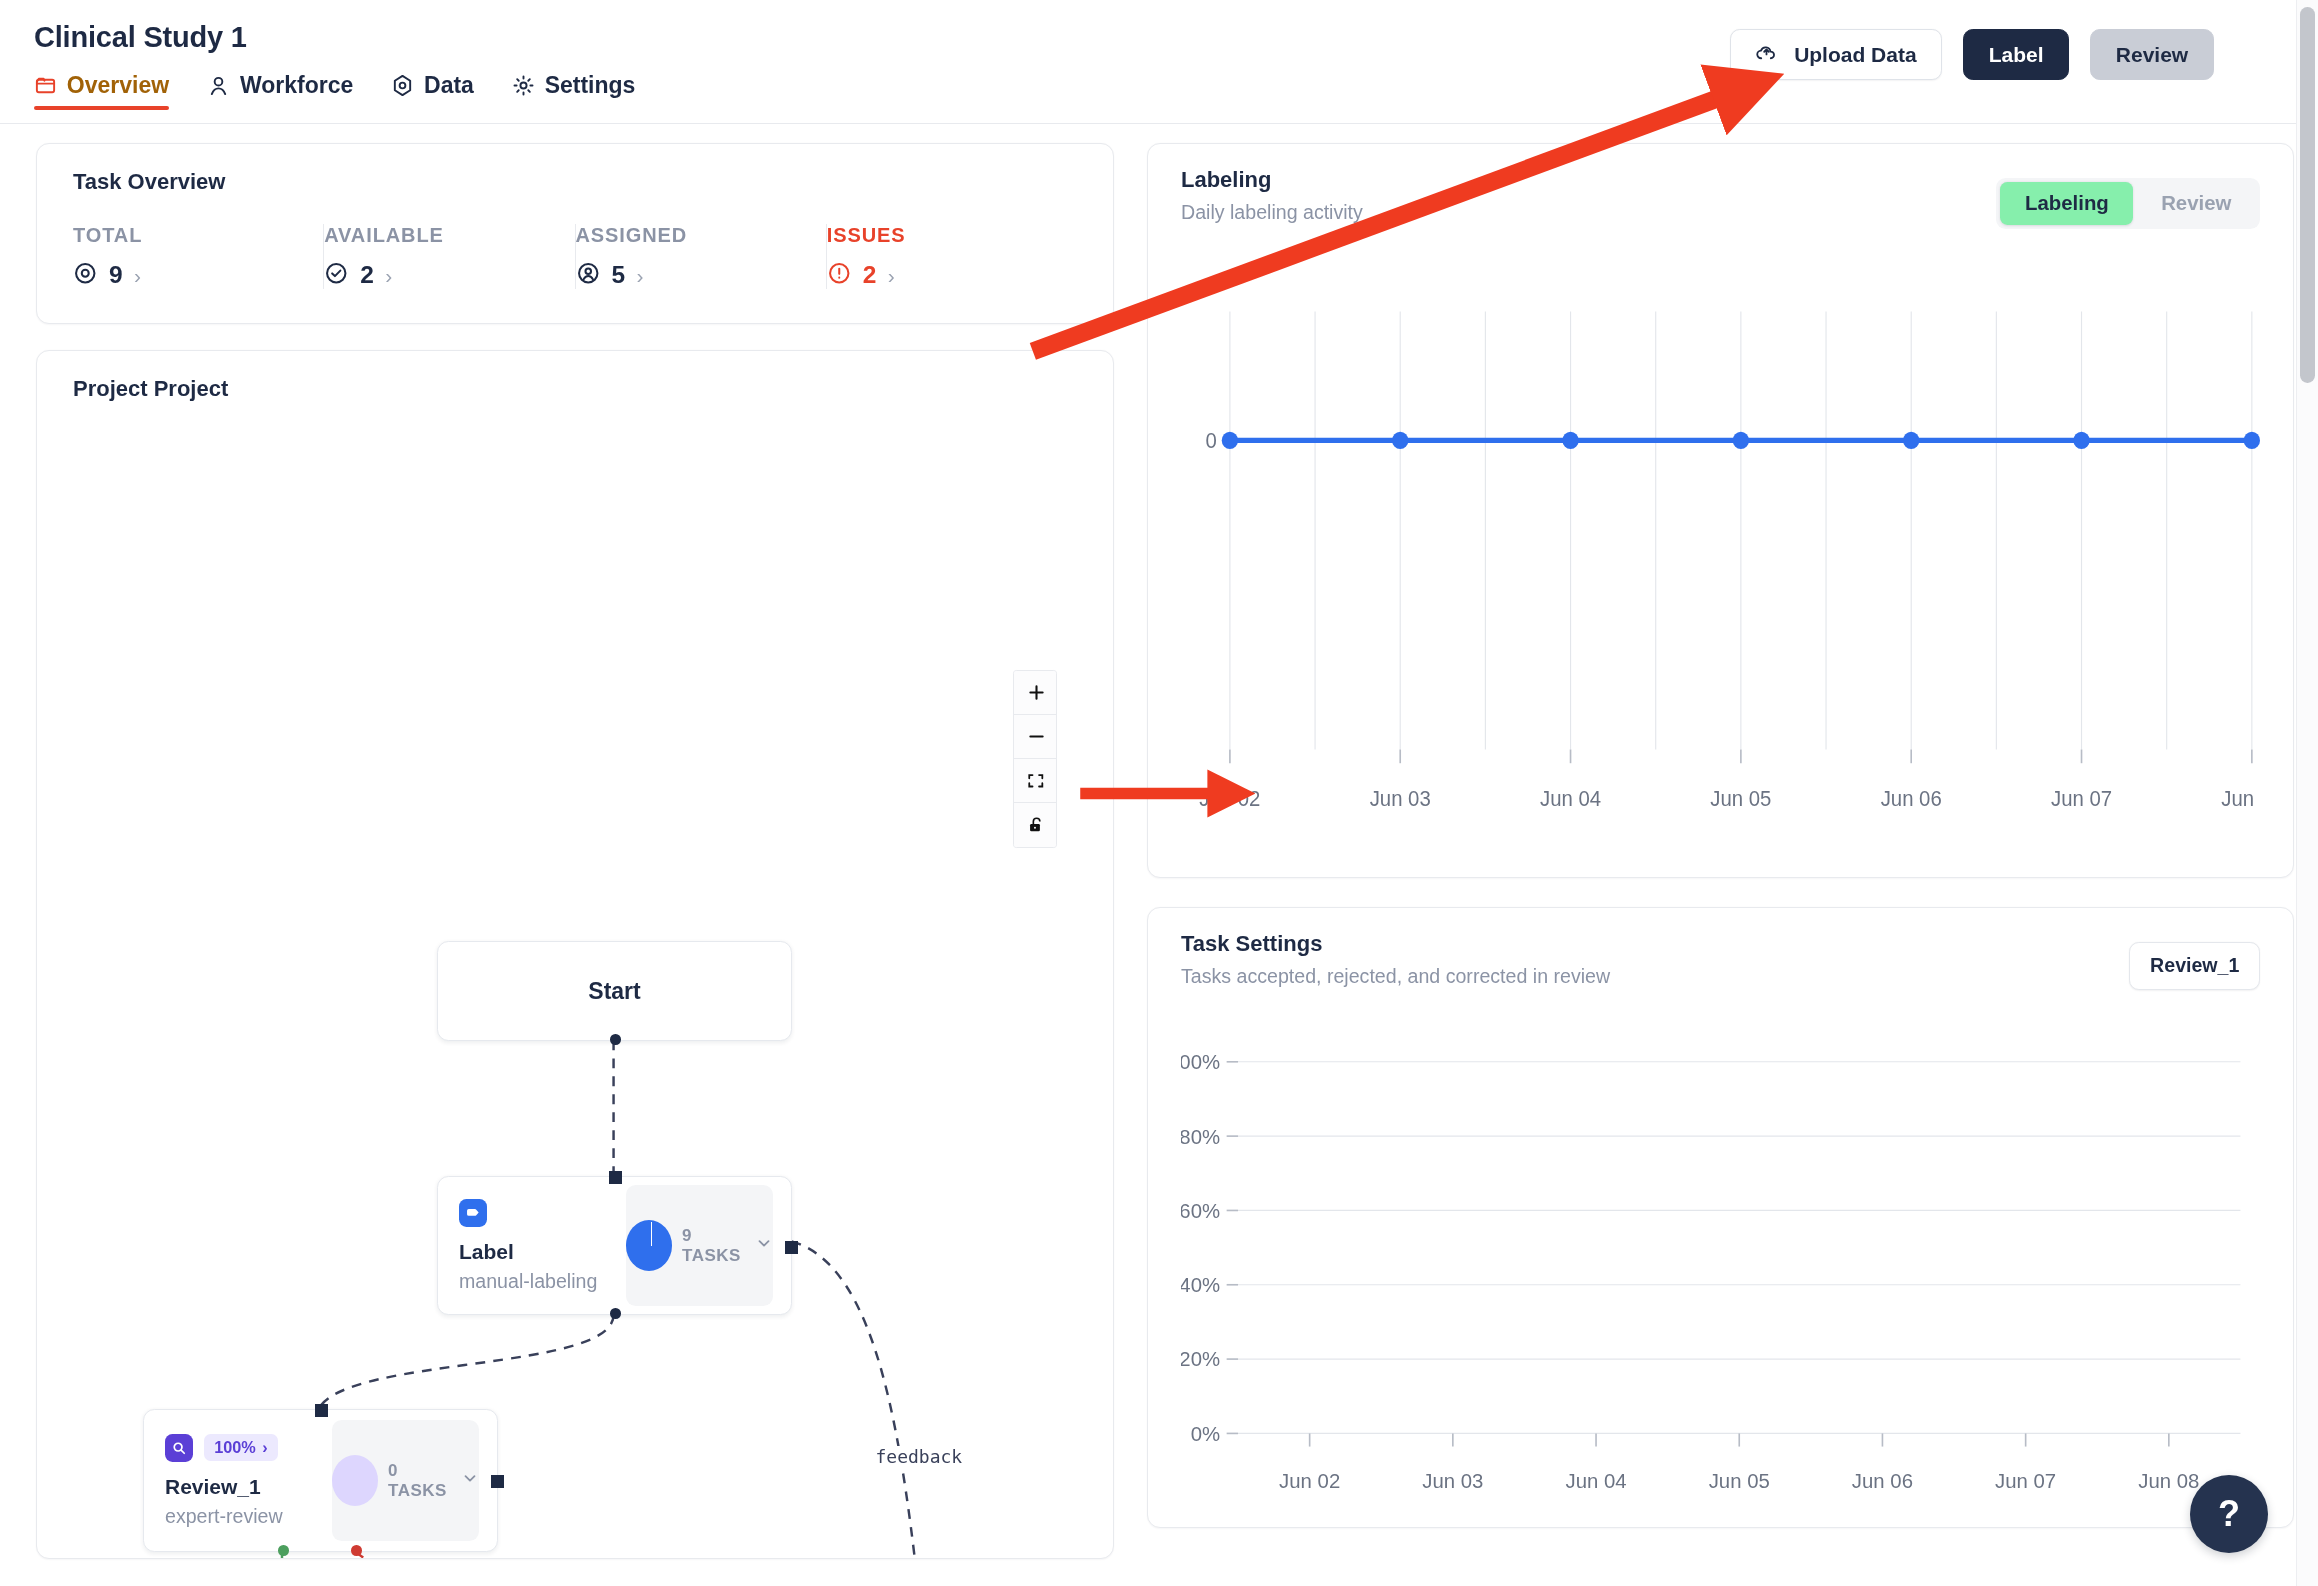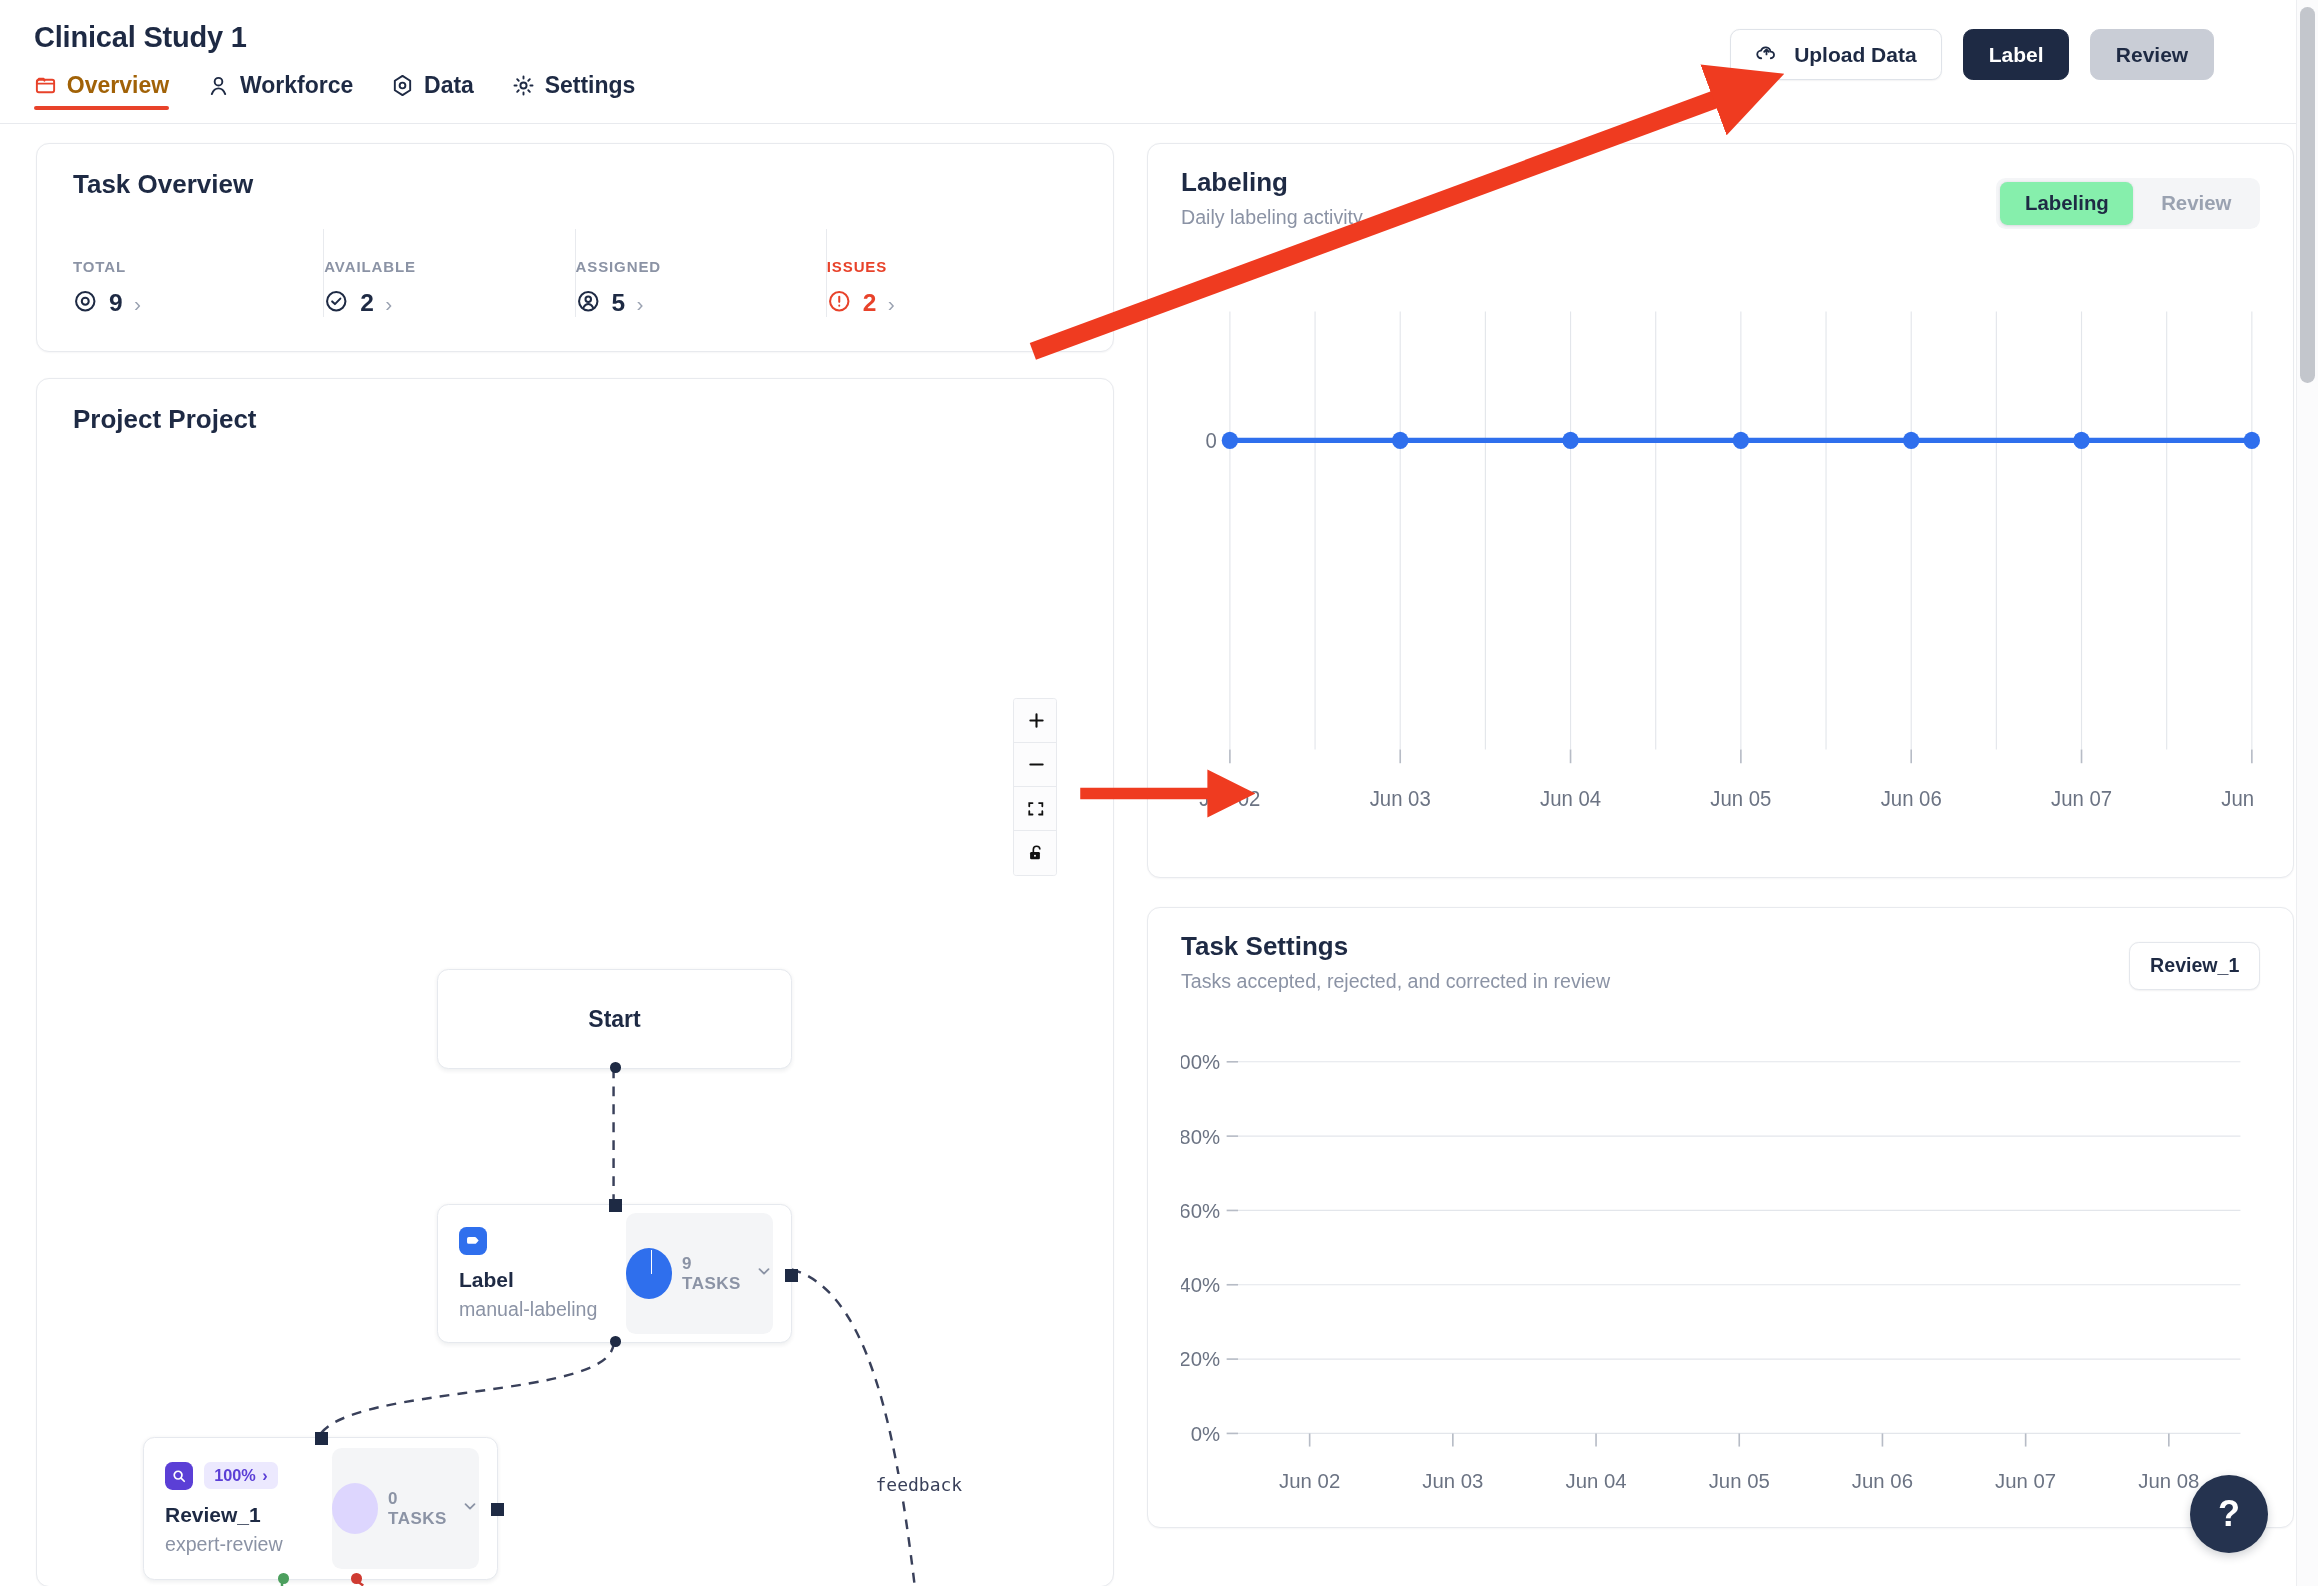--- a/index.html
+++ b/index.html
@@ -39,25 +39,25 @@
   .btn-review { background: #c9cdd6; color: #1e2a44; border: 0.8px solid #c9cdd6; min-width: 124px; }
 
   
   .col-left  { position: absolute; left: 36px;  top: 143px; width: 1078px; }
   .col-right { position: absolute; left: 1147px; top: 143px; width: 1147px; }
 
   .card { background: #fff; border: 0.8px solid #e8eaee; border-radius: 13px; box-shadow: 0 0.8px 1.6px rgba(16,24,40,.04); }
 
   
   .task-overview { padding: 24.5px 36px 34px 36px; }
-  .card-title { font-size: 26px; font-weight: 700; color: #1e2a44; }
+  .card-title { font-size: 22px; font-weight: 700; color: #1e2a44; }
   .stats { display: flex; margin-top: 29px; }
   .stat { flex: 1; padding-left: 0; position: relative; }
   .stat + .stat { border-left: 0.8px solid #e8eaee; }
-  .stat-label { font-size: 15px; font-weight: 700; letter-spacing: 0.9px; color: #8b93a5; margin-top: 29px; }
+  .stat-label { font-size: 20px; font-weight: 700; letter-spacing: 0.9px; color: #8b93a5; }
   .stat-row { display: flex; align-items: center; gap: 11.4px; margin-top: 14.7px; cursor: pointer; }
   .stat-value { font-size: 24.5px; font-weight: 700; color: #1e2a44; }
   .stat.issues .stat-label { color: #e8422a; }
   .stat.issues .stat-value { color: #e8422a; }
   .chev { color: #9aa2b1; font-size: 21px; line-height: 1; }
 
   
   .pipeline { margin-top: 26px; height: 1209px; position: relative; overflow: hidden; }
   .pipeline-title { position: absolute; left: 36px; top: 24.5px; }
   .flow-canvas { position: absolute; inset: 0; }

